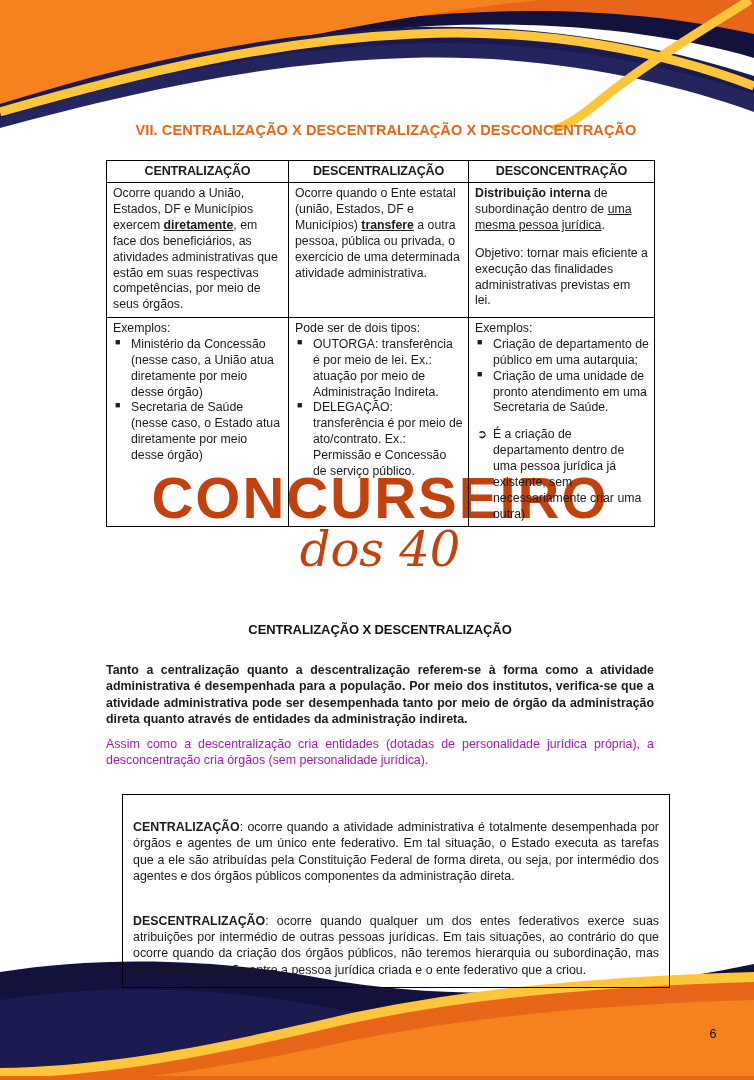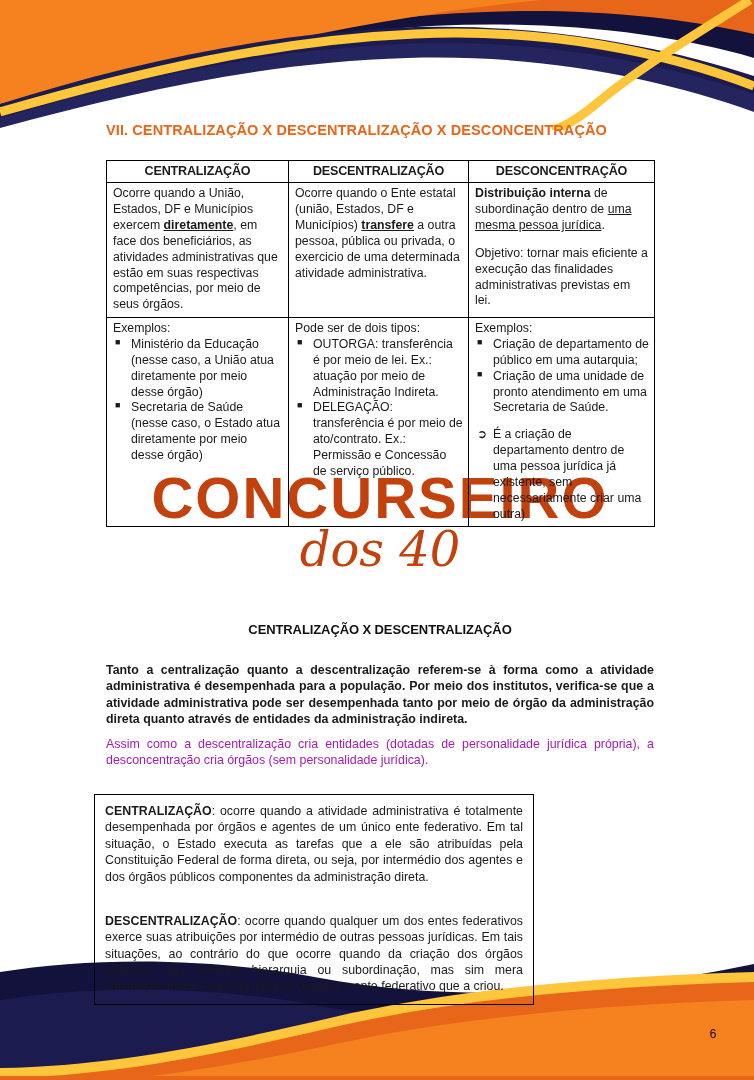--- a/index.html
+++ b/index.html
@@ -65,20 +65,21 @@
 
   .section-title {
     position: absolute;
     left: 106px;
     top: 122px;
     width: 560px;
     color: #E8661A;
     font-size: 14.5px;
     font-weight: bold;
     letter-spacing: 0.1px;
+    text-align: center;
   }
 
   
   .cmp-table {
     position: absolute;
     left: 106px;
     top: 160px;
     width: 548px;
     border-collapse: collapse;
     table-layout: fixed;
@@ -150,25 +151,25 @@
     line-height: 1.31;
     text-align: justify;
     color: #1a1a1a;
   }
   .para.p1 { top: 662px; font-weight: bold; }
   .para.p2 { top: 736px; color: #a21caf; }
 
   
   .def-box {
     position: absolute;
-    left: 94px;
+    left: 122px;
     top: 794px;
-    width: 440px;
+    width: 548px;
     border: 1px solid #000000;
-    padding: 8px 10px 9px 10px;
+    padding: 24px 10px 9px 10px;
     box-sizing: border-box;
     background: transparent;
   }
   .def-box p {
     margin: 0;
     font-size: 12.4px;
     line-height: 1.32;
     text-align: justify;
     color: #1a1a1a;
   }
@@ -243,21 +244,21 @@
             </p>
             <p class="cell-p">Objetivo: tornar mais eficiente a execução das finalidades administrativas previstas em lei.</p>
           </td>
         </tr>
         <tr>
           <td>
             <p class="cell-p">Exemplos:</p>
             <ul class="bullets">
               <li>
                 <span class="mark sq">■</span>
-                <span>Ministério da Educação (nesse caso, a União atua diretamente por meio desse órgão)</span>
+                <span>Ministério da Concessão (nesse caso, a União atua diretamente por meio desse órgão)</span>
               </li>
               <li>
                 <span class="mark sq">■</span>
                 <span>Secretaria de Saúde (nesse caso, o Estado atua diretamente por meio desse órgão)</span>
               </li>
             </ul>
           </td>
           <td>
             <p class="cell-p">Pode ser de dois tipos:</p>
             <ul class="bullets">

